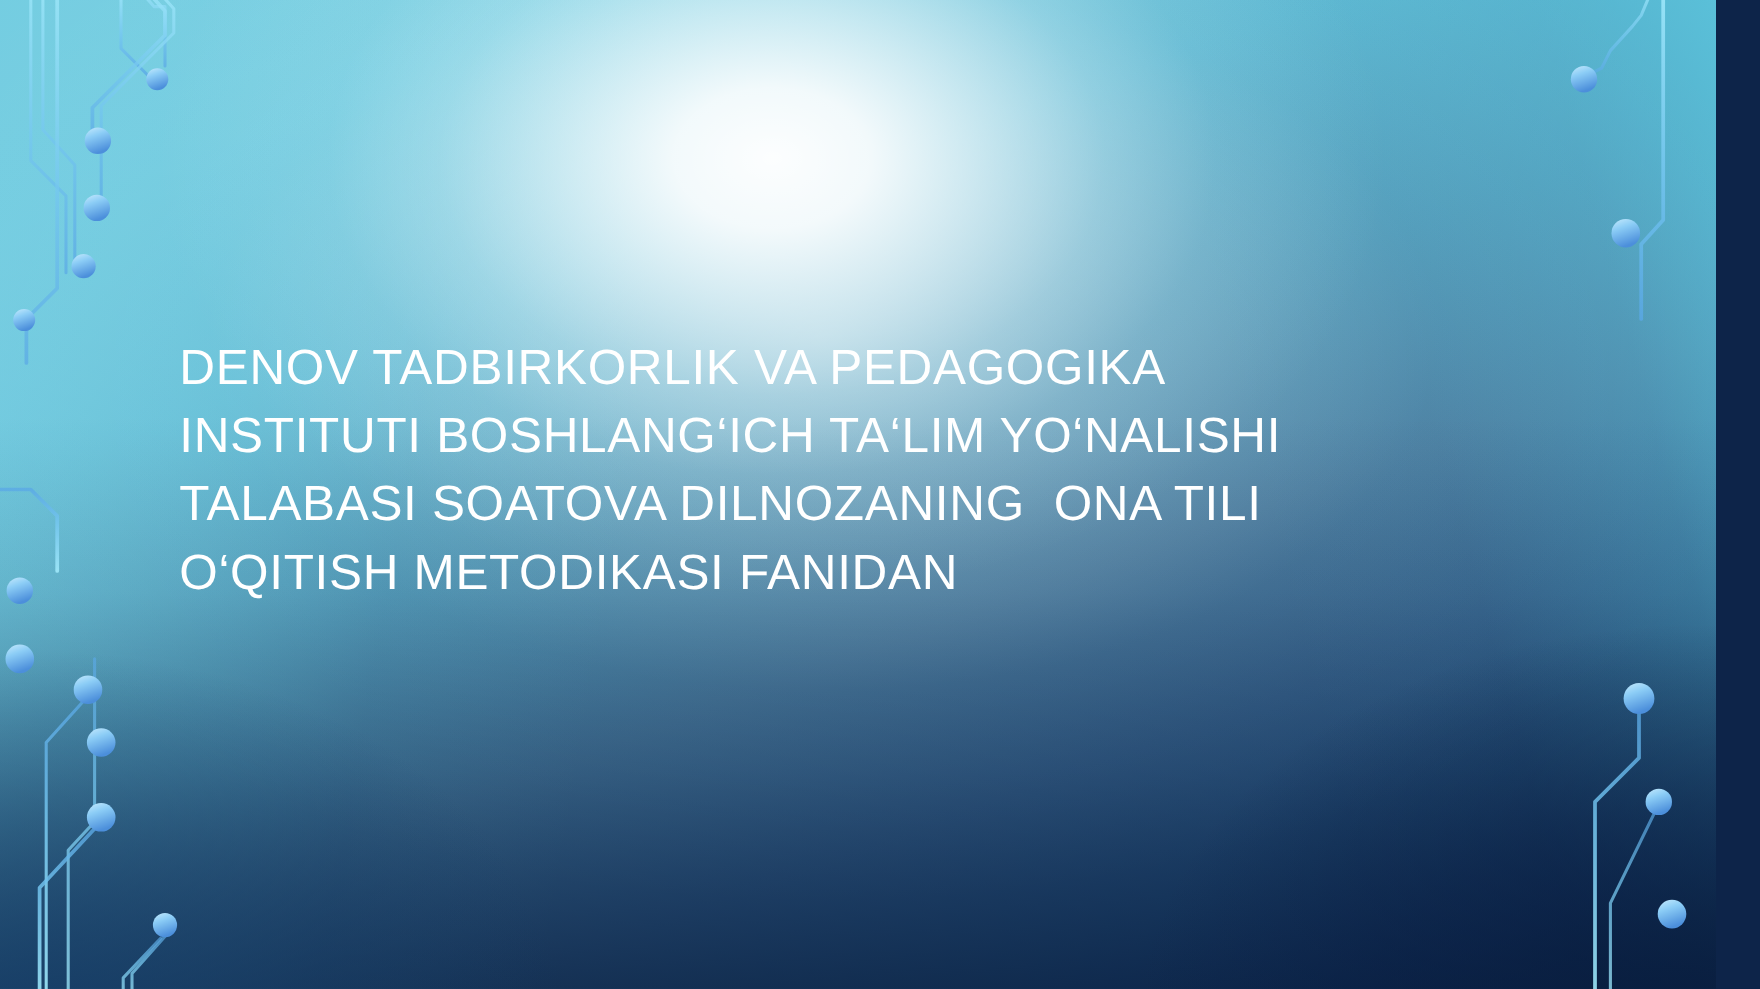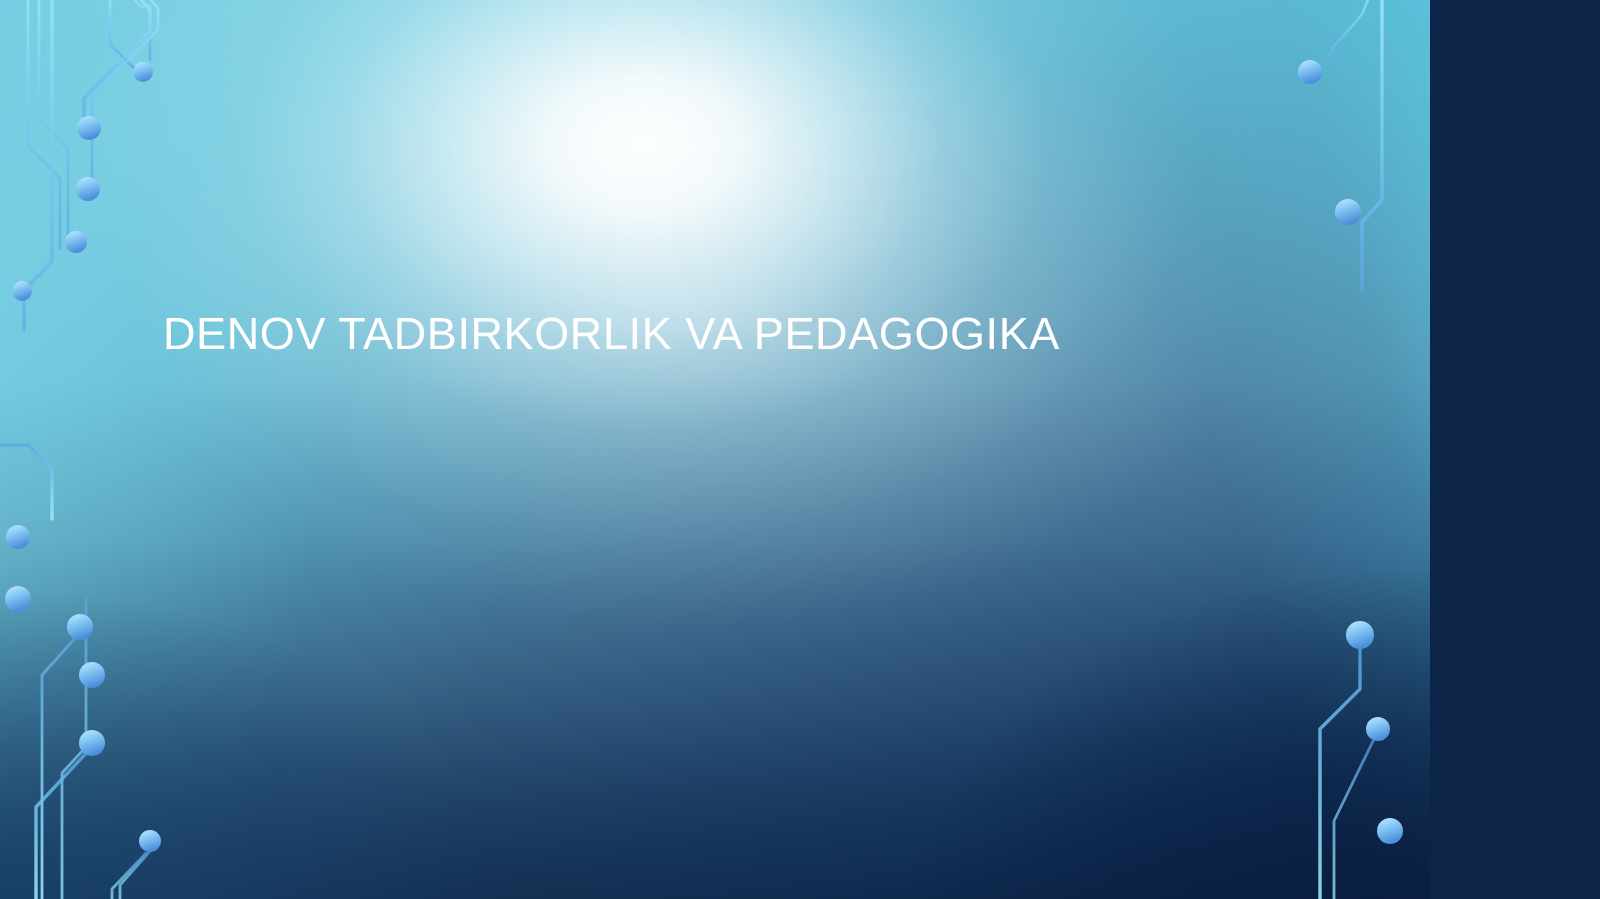--- a/index.html
+++ b/index.html
@@ -7,21 +7,21 @@
 
   html, body {
     width:1600px; height:899px;
     overflow:hidden;
     background:#0d2449;
     font-family:"Liberation Sans", sans-serif;
   }
 
   #slide {
     position:relative;
-    width:1430px; height:899px;
+    width:1560px; height:899px;
     overflow:hidden;
   }
 
   
   .bg-base {
     position:absolute; inset:0;
     background:
       linear-gradient(160deg,
         #7ed2e3 0%,
         #6ec9de 14%,
@@ -239,15 +239,18 @@
       <g id="br-nodes">
           <circle cx="130" cy="66" r="14" fill="url(#nodeGrad)"></circle>
           <circle cx="148" cy="160" r="12" fill="url(#nodeGrad)"></circle>
           <circle cx="160" cy="262" r="13" fill="url(#nodeGrad)"></circle>
         </g>
     </svg>
   </div>
 
   <div id="title-block">
     <div class="title-line">DENOV TADBIRKORLIK VA PEDAGOGIKA</div>
+    <div class="title-line">INSTITUTI BOSHLANG‘ICH TA‘LIM YO‘NALISHI</div>
+    <div class="title-line">TALABASI SOATOVA DILNOZANING  ONA TILI</div>
+    <div class="title-line">O‘QITISH METODIKASI FANIDAN</div>
   </div>
 
 </div>
 
 </body></html>

